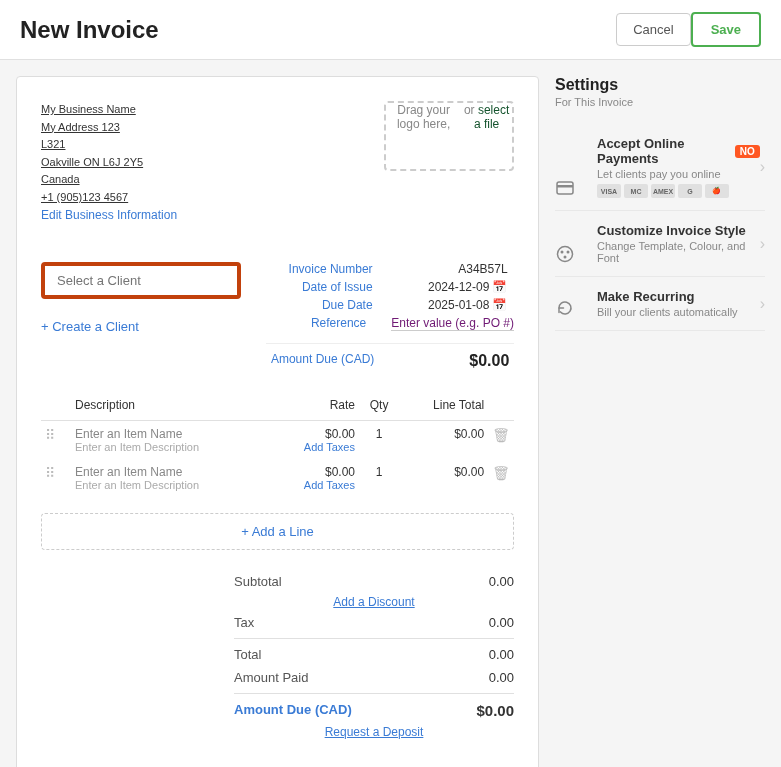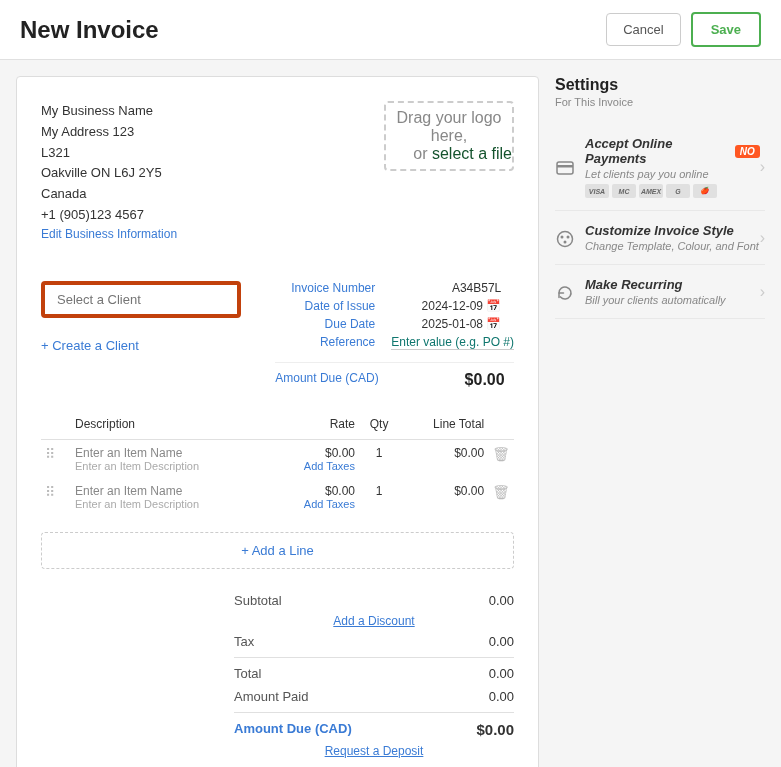--- a/index.html
+++ b/index.html
@@ -3,41 +3,41 @@
   <meta charset="utf-8">
   <style>
     * { box-sizing: border-box; margin: 0; padding: 0; }
     body { font-family: -apple-system, BlinkMacSystemFont, 'Segoe UI', sans-serif; background: #f5f5f5; color: #333; font-size: 13px; }
 
     .top-bar {
       display: flex; align-items: center; justify-content: space-between;
       padding: 12px 20px; background: #fff; border-bottom: 1px solid #e0e0e0;
     }
     .top-bar-title { font-size: 24px; font-weight: 700; color: #222; }
-    .top-bar-actions { display: flex; gap: 10px; align-items: center; }
+    .top-bar-actions { display: flex; align-items: center; }
     .btn-cancel { background: none; border: 1px solid #ccc; border-radius: 4px; padding: 8px 16px; cursor: pointer; color: #555; font-size: 13px; }
     .btn-save { background: #fff; border: 2px solid #4CAF50; border-radius: 4px; padding: 8px 18px; cursor: pointer; color: #4CAF50; font-weight: 600; font-size: 13px; }
     .btn-send { background: #4CAF50; border: none; border-radius: 4px; padding: 8px 18px; cursor: pointer; color: #fff; font-weight: 600; font-size: 13px; }
 
     .main-layout { display: flex; gap: 0; padding: 16px; min-height: calc(767px - 56px); }
 
     .invoice-panel {
       flex: 1; background: #fff; border: 1px solid #ddd; border-radius: 4px; padding: 24px; margin-right: 16px;
     }
 
     .business-info { margin-bottom: 20px; }
-    .business-info p { line-height: 1.6; color: #333; font-size: 13px; }
+    .business-info p { line-height: 1.6; color: #333; font-size: 11px; text-decoration: underline; }
     .business-info a { color: #3a7bd5; text-decoration: none; font-size: 12px; }
 
     .invoice-header { display: flex; justify-content: space-between; align-items: flex-start; margin-bottom: 20px; }
-    .logo-drop { width: 130px; height: 70px; border: 2px dashed #ccc; border-radius: 4px; display: flex; flex-direction: column; align-items: flex-end; justify-content: center; color: #888; font-size: 16px; text-align: center; }
+    .logo-drop { width: 130px; height: 70px; border: 2px dashed #ccc; border-radius: 4px; display: flex; flex-direction: row; align-items: flex-start; justify-content: center; color: #888; font-size: 12px; text-align: center; }
     .logo-drop a { color: #14532d; text-decoration: none; }
 
     .invoice-fields { display: flex; flex-direction: column; gap: 4px; font-size: 12px; }
-    .invoice-field-row { display: flex; justify-content: flex-start; gap: 16px; }
+    .invoice-field-row { display: flex; justify-content: center; gap: 25px; }
     .field-label { color: #3a7bd5; text-align: right; min-width: 100px; }
     .field-value { text-align: right; min-width: 110px; color: #333; }
     .field-value.amount-due { font-size: 16px; font-weight: 600; color: #222; }
     .field-input { color: #888; border-bottom: 1px solid #ccc; min-width: 110px; text-align: right; }
 
     .client-select-row { display: flex; align-items: center; gap: 10px; margin-bottom: 20px; }
     .client-select-input { border: 4px solid #c2410c; border-radius: 4px; padding: 7px 12px; width: 200px; color: #999; font-size: 13px; }
     .create-client-link { color: #3a7bd5; font-size: 13px; text-decoration: none; }
 
     .invoice-table { width: 100%; border-collapse: collapse; margin-bottom: 16px; }
@@ -73,21 +73,21 @@
 
     
     .settings-panel { width: 210px; flex-shrink: 0; }
     .settings-title { font-size: 16px; font-weight: 700; color: #222; margin-bottom: 2px; }
     .settings-subtitle { font-size: 11px; color: #888; margin-bottom: 16px; }
 
     .settings-item {
       display: flex; align-items: center; justify-content: space-between;
       padding: 12px 0; border-bottom: 1px solid #e8e8e8; cursor: pointer;
     }
-    .settings-item-left { display: flex; align-items: center; gap: 10px; font-style: italic; }
+    .settings-item-left { display: flex; align-items: flex-end; gap: 22px; }
     .settings-icon { width: 20px; height: 20px; display: flex; align-items: center; justify-content: center; color: #888; flex-shrink: 0; margin-top: 2px; }
     .settings-item-content {}
     .settings-item-title { font-size: 13px; font-weight: 600; color: #333; display: flex; align-items: center; gap: 8px; }
     .settings-badge-no { background: #ff5722; color: #fff; font-size: 10px; font-weight: 700; padding: 1px 5px; border-radius: 3px; }
     .settings-item-desc { font-size: 11px; color: #888; margin-top: 2px; }
     .payment-icons { display: flex; gap: 3px; margin-top: 4px; }
     .payment-icon { background: #e0e0e0; border-radius: 2px; width: 24px; height: 14px; font-size: 7px; display: flex; align-items: center; justify-content: center; color: #666; font-weight: 700; }
     .chevron-right { color: #ccc; font-size: 16px; }
   </style>
 </head>
@@ -142,21 +142,21 @@
           </span>
         </div>
         <div class="invoice-field-row">
           <span class="field-label">Due Date</span>
           <span class="field-value" style="cursor:pointer;">
             <span>2025-01-08</span> 📅
           </span>
         </div>
         <div class="invoice-field-row">
           <span class="field-label">Reference</span>
-          <span class="field-value field-input" style="color:#0f766e;">Enter value (e.g. PO #)</span>
+          <span class="field-value field-input" style="color:#701a75;">Enter value (e.g. PO #)</span>
         </div>
         <div class="invoice-field-row" style="margin-top:8px; border-top:1px solid #eee; padding-top:8px;">
           <span class="field-label">Amount Due (CAD)</span>
           <span class="field-value amount-due">$0.00</span>
         </div>
       </div>
     </div>
 
     
     <table class="invoice-table">

